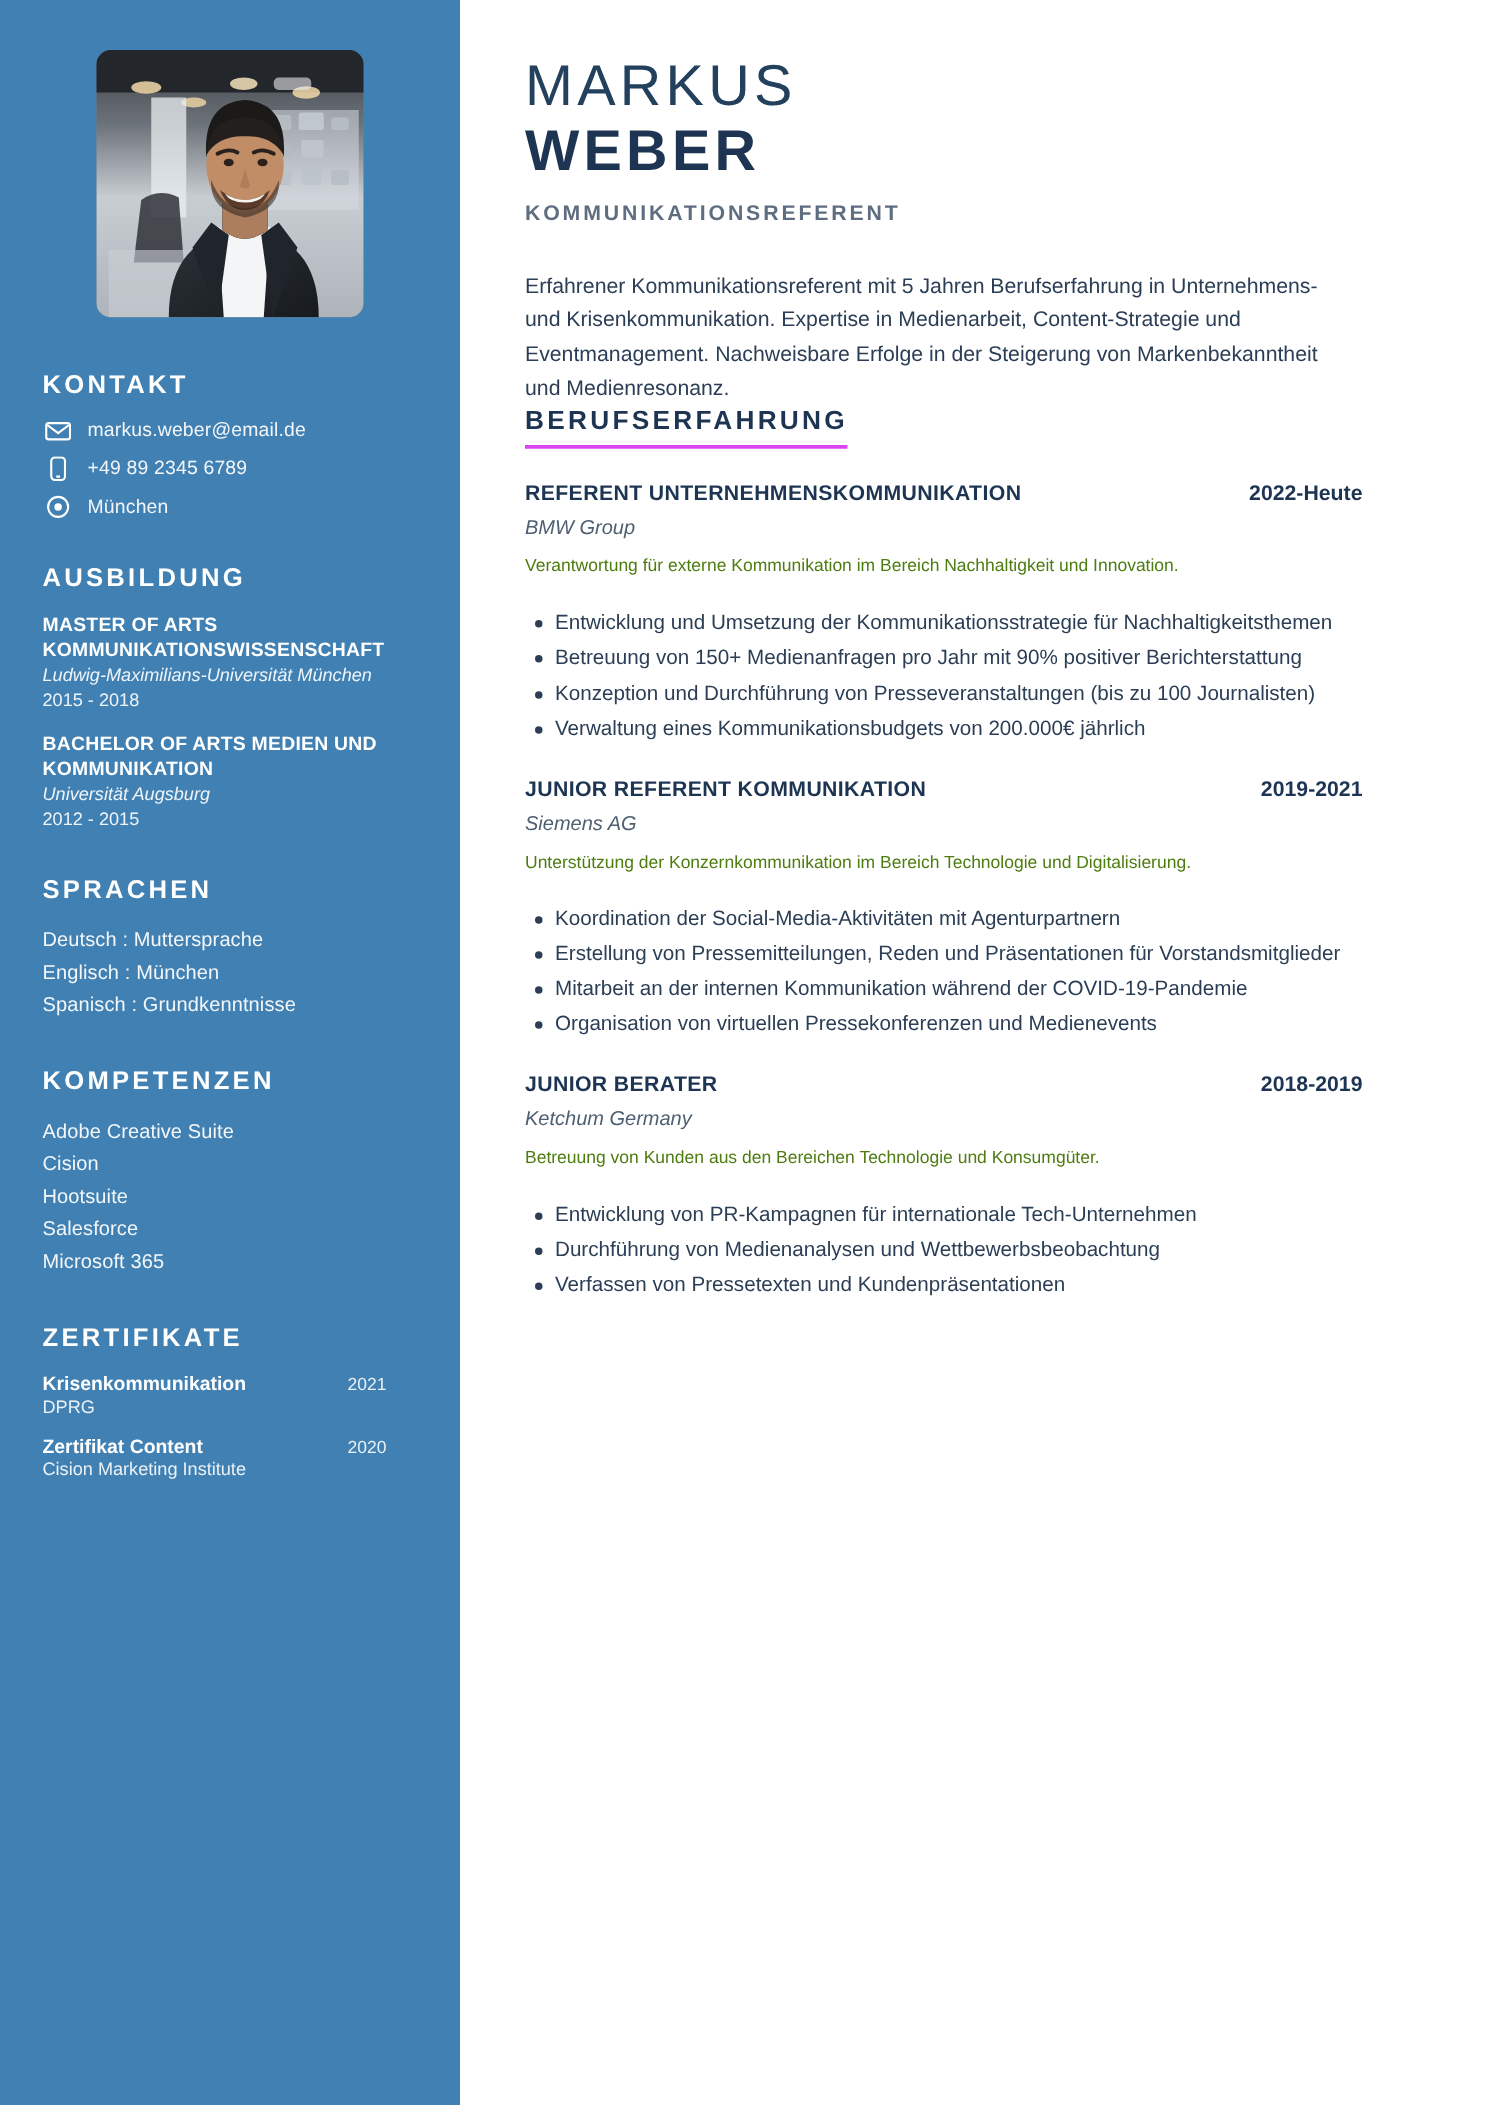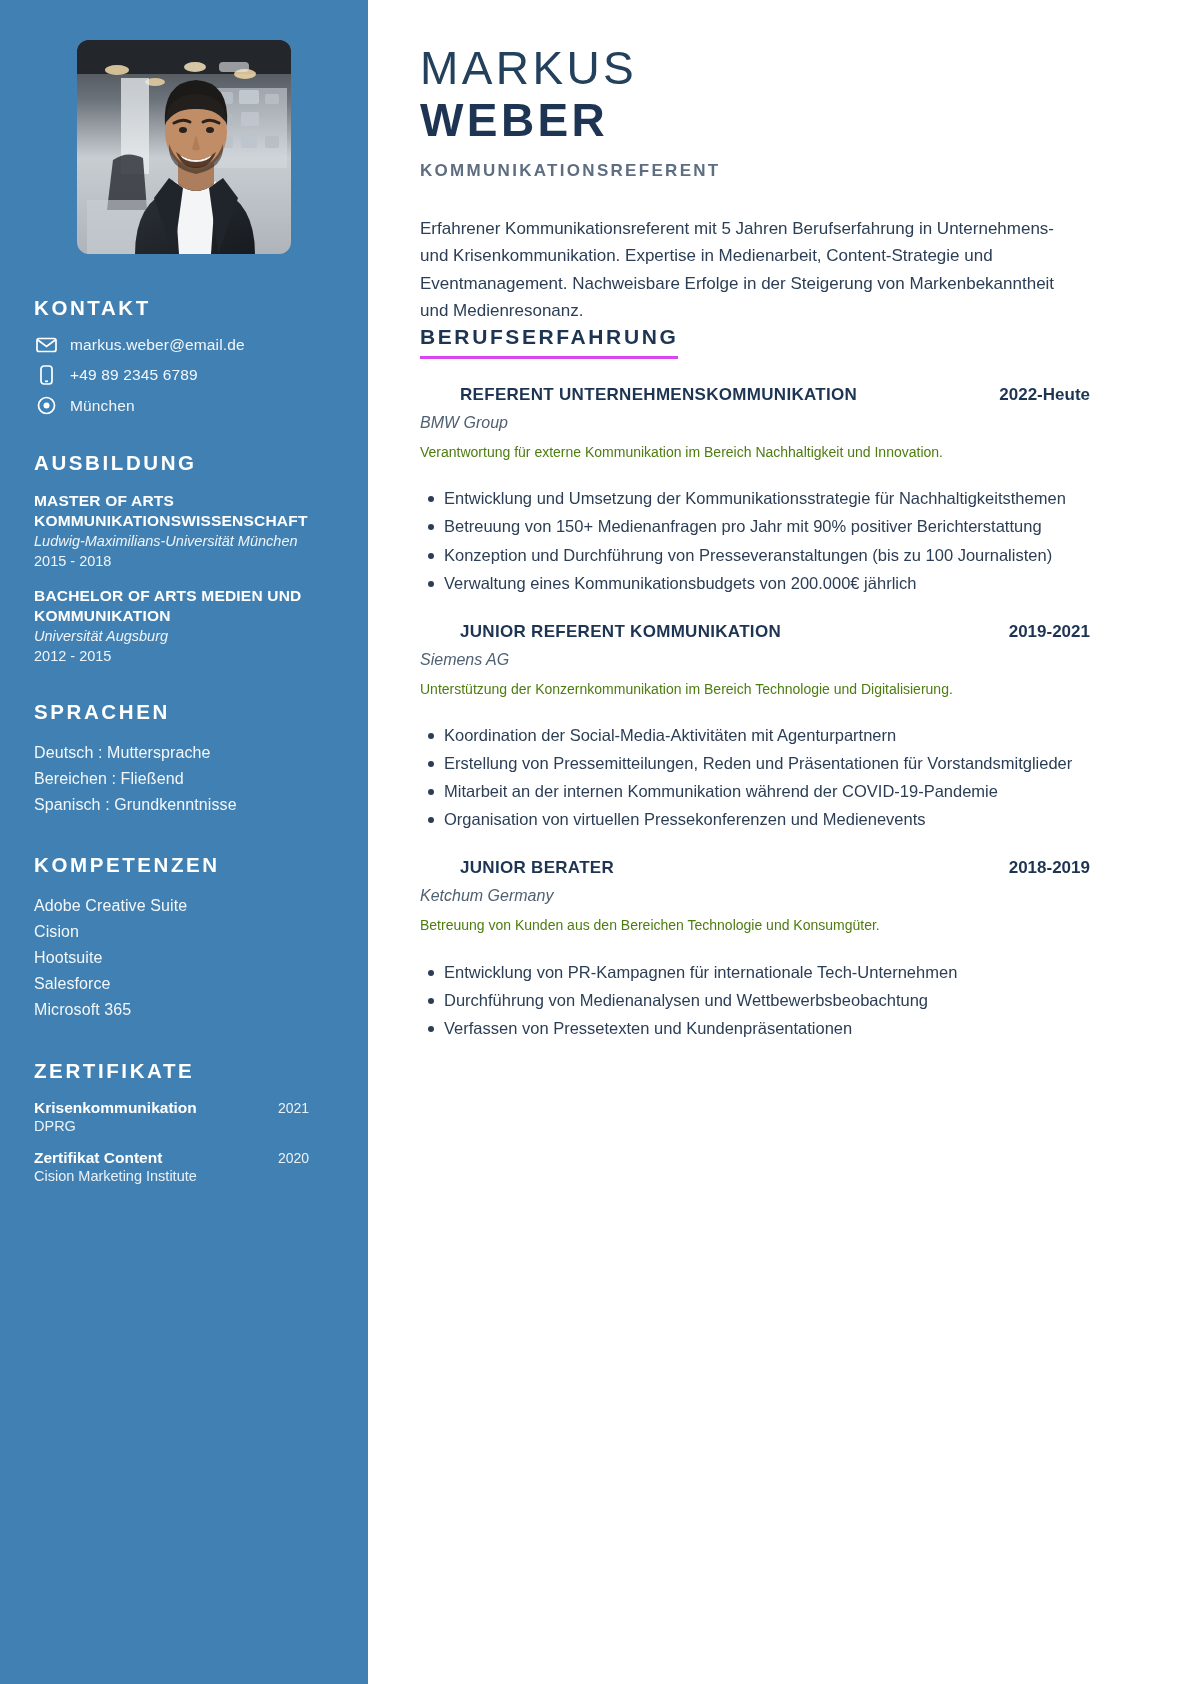--- a/index.html
+++ b/index.html
@@ -168,21 +168,20 @@
     padding-bottom: 7px;
     border-bottom: 3px solid #d946ef;
   }
 
   .exp-item { margin-top: 26px; }
   .exp-head {
     display: flex;
     align-items: baseline;
     justify-content: space-between;
     gap: 20px;
-    margin-left: 40px;
   }
   .exp-role {
     font-size: 17px;
     font-weight: bold;
     letter-spacing: .3px;
     color: #1d3553;
   }
   .exp-dates {
     font-size: 17px;
     font-weight: bold;
@@ -325,21 +324,21 @@
     </div>
 
     <div class="edu-item">
       <div class="edu-degree">BACHELOR OF ARTS MEDIEN UND KOMMUNIKATION</div>
       <div class="edu-school">Universität Augsburg</div>
       <div class="edu-years">2012 - 2015</div>
     </div>
 
     <div class="side-heading">SPRACHEN</div>
     <div class="plain-line">Deutsch : Muttersprache</div>
-    <div class="plain-line">Bereichen : Fließend</div>
+    <div class="plain-line">Englisch : München</div>
     <div class="plain-line">Spanisch : Grundkenntnisse</div>
 
     <div class="side-heading">KOMPETENZEN</div>
     <div class="plain-line">Adobe Creative Suite</div>
     <div class="plain-line">Cision</div>
     <div class="plain-line">Hootsuite</div>
     <div class="plain-line">Salesforce</div>
     <div class="plain-line">Microsoft 365</div>
 
     <div class="side-heading">ZERTIFIKATE</div>

